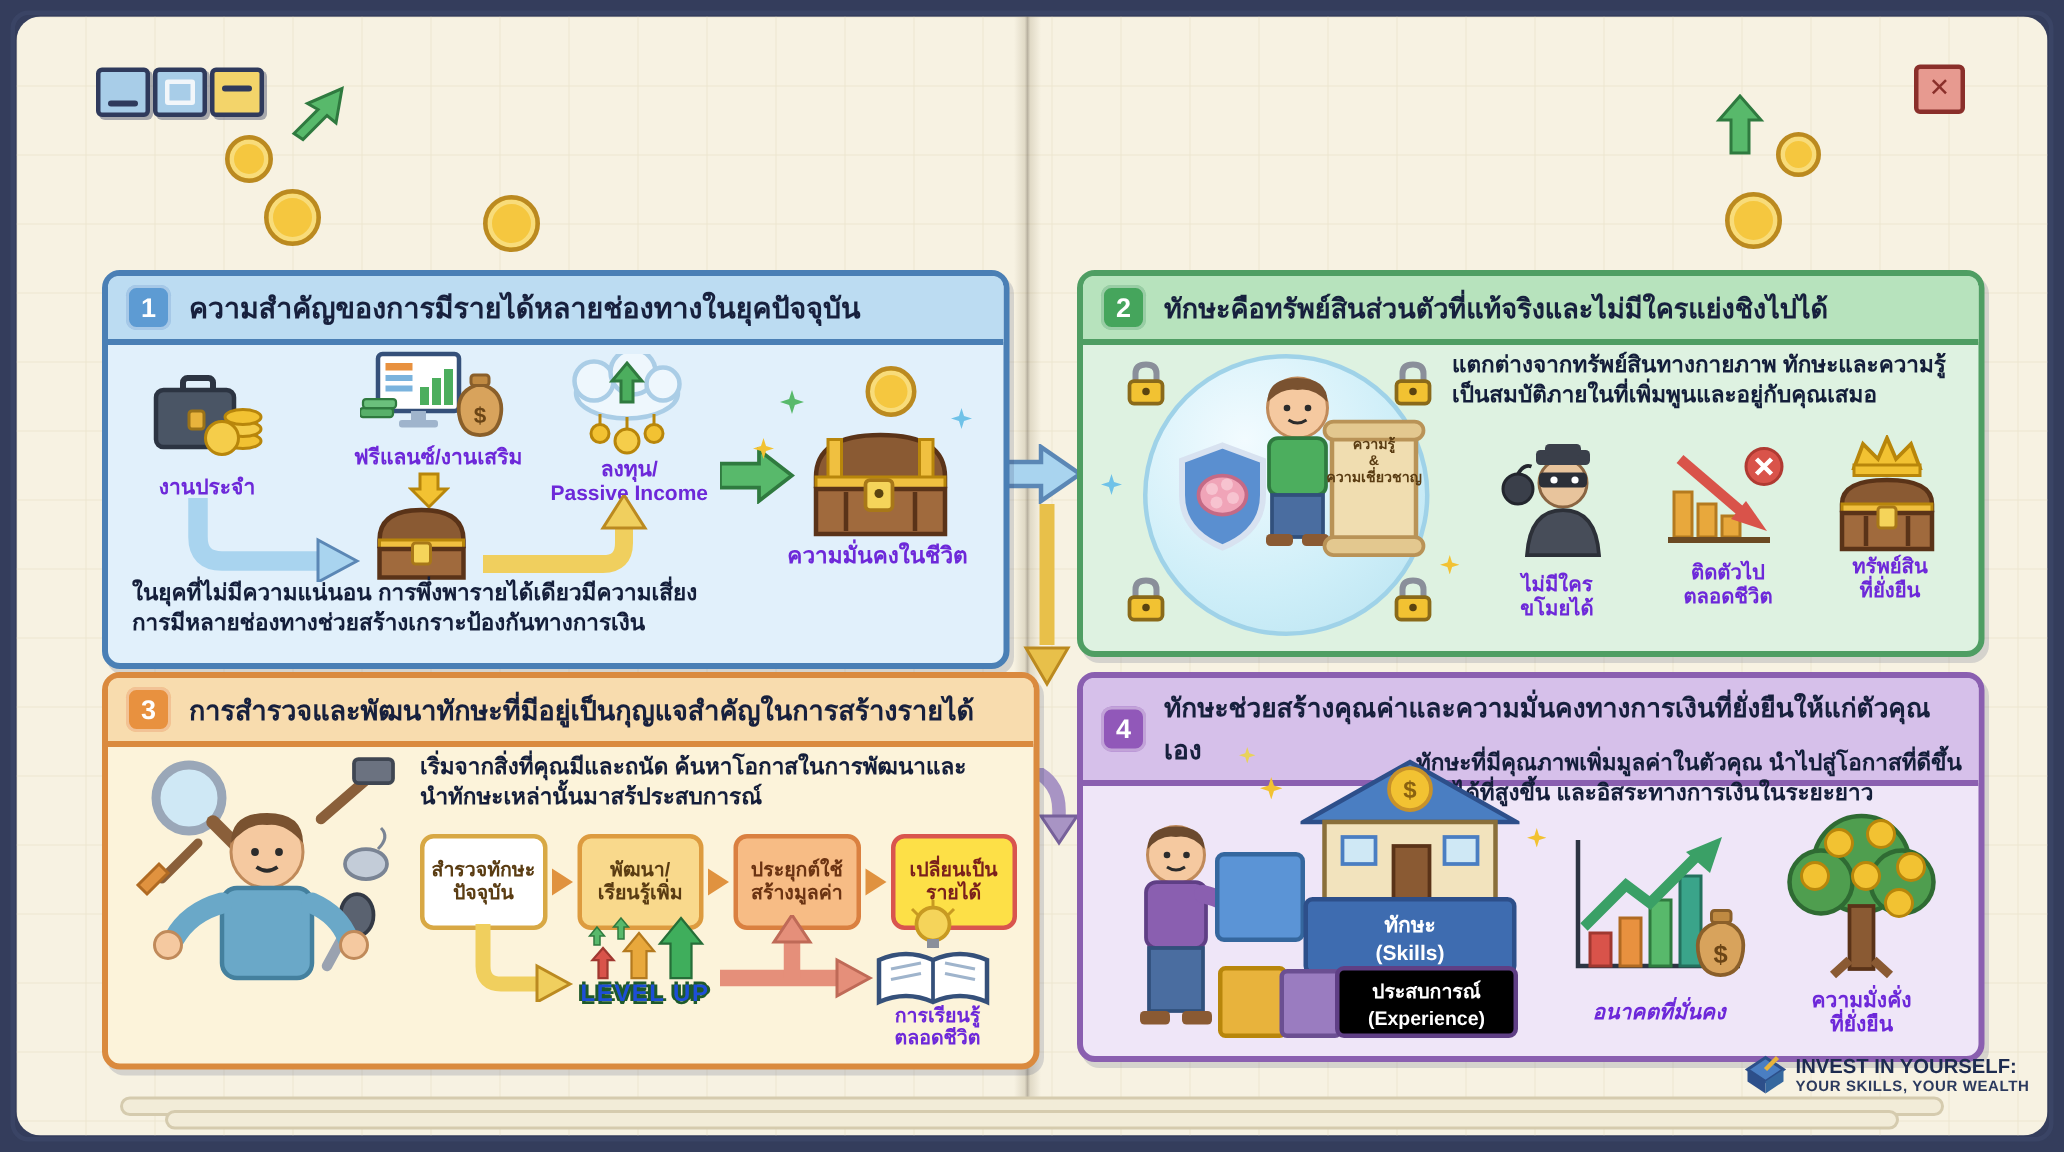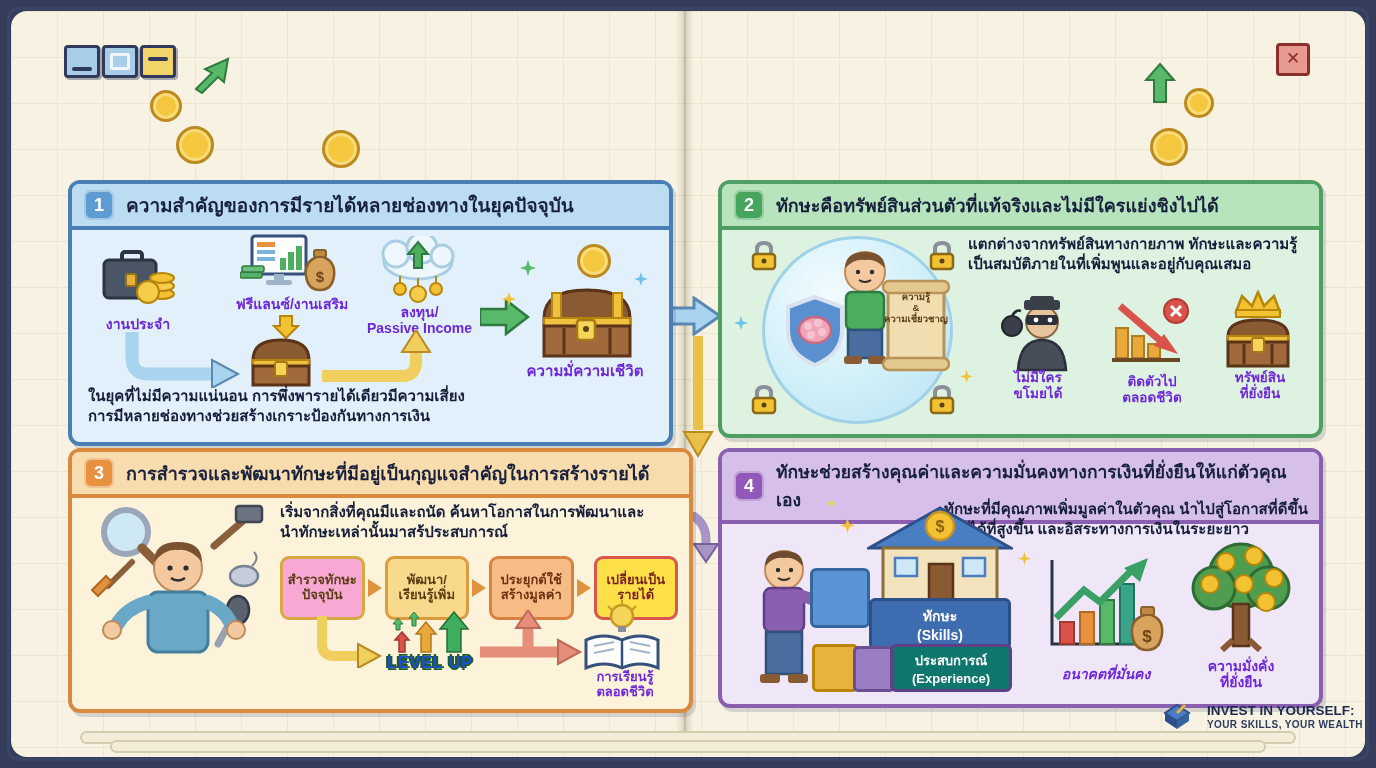--- a/index.html
+++ b/index.html
@@ -48,21 +48,21 @@
   .winbtn .sq{position:absolute;inset:5px;border:3px solid #f2f6fa;border-radius:2px;}
   .closebtn{position:absolute;width:28px;height:27px;background:#e79a90;border:3px solid #8a2f2a;border-radius:4px;
       color:#8a2f2a;font-weight:bold;font-size:17px;line-height:25px;text-align:center;}
 
   .stepbox{border:3px solid;border-radius:9px;font-weight:bold;font-size:13px;line-height:1.15;text-align:center;
       display:flex;align-items:center;justify-content:center;white-space:pre-line;padding:3px 2px;}
   .steparrow{width:0;height:0;border-top:9px solid transparent;border-bottom:9px solid transparent;border-left:14px solid #e0923f;flex:none;}
   .levelup-txt{font-weight:bold;font-size:16px;letter-spacing:1px;color:#1d4ed8;
       text-shadow:-2px 0 0 #1f5a2a,2px 0 0 #1f5a2a,0 -2px 0 #1f5a2a,0 2px 0 #1f5a2a;}
   .blocklbl{color:#fff;font-weight:bold;text-align:center;white-space:pre-line;display:flex;align-items:center;justify-content:center;border-radius:6px;}
-  .footer{position:absolute;left:1163px;top:703px;display:flex;gap:16px;align-items:center;}
+  .footer{position:absolute;left:1163px;top:703px;display:flex;gap:6px;align-items:center;}
   .footer .f1{font-size:13.5px;font-weight:bold;color:#1d2b4f;line-height:1.1;}
   .footer .f2{font-size:10px;font-weight:bold;color:#2c3a5e;letter-spacing:.4px;}
 </style>
 </head>
 <body>
 
 <div class="stage">
   <div class="paper"></div>
   <div class="inner-line"></div>
   <div class="spine"></div>
@@ -186,21 +186,21 @@
       <path d="M6,34 Q6,6 49,6 Q92,6 92,34 V40 H6 Z" fill="#8a5a33" stroke="#5a3318" stroke-width="3"></path>
       <rect x="14" y="9" width="9" height="26" fill="#f0c040" stroke="#b8860b" stroke-width="2"></rect>
       <rect x="75" y="9" width="9" height="26" fill="#f0c040" stroke="#b8860b" stroke-width="2"></rect>
       <rect x="6" y="34" width="86" height="9" fill="#f0c040" stroke="#b8860b" stroke-width="2"></rect>
       <rect x="6" y="42" width="86" height="30" fill="#a06a3d" stroke="#5a3318" stroke-width="3"></rect>
       <line x1="26" y1="44" x2="26" y2="70" stroke="#5a3318" stroke-width="3"></line>
       <line x1="72" y1="44" x2="72" y2="70" stroke="#5a3318" stroke-width="3"></line>
       <rect x="39" y="36" width="18" height="20" rx="3" fill="#f5d45a" stroke="#a87818" stroke-width="2.5"></rect>
       <circle cx="48" cy="45" r="3" fill="#5a4310"></circle>
     </svg>
-    <div class="lbl abs" style="left:418px;top:178px;width:190px;font-size:15px;">ความมั่ความเชีวิต</div>
+    <div class="lbl abs" style="left:418px;top:178px;width:190px;font-size:15px;">ความมั่นคงในชีวิต</div>
     <div class="note ml abs" style="left:16px;top:202px;width:565px;">ในยุคที่ไม่มีความแน่นอน การพึ่งพารายได้เดียวมีความเสี่ยง
 การมีหลายช่องทางช่วยสร้างเกราะป้องกันทางการเงิน</div>
   </div>
 
   <div class="panel p2">
     <div class="hd" style="font-size:18px;">
       <div class="badge">2</div>
       <div>ทักษะคือทรัพย์สินส่วนตัวที่แท้จริงและไม่มีใครแย่งชิงไปได้</div>
     </div>
 
@@ -262,21 +262,21 @@
       <circle cx="12" cy="30" r="10" fill="#3a3f4a" stroke="#23262e" stroke-width="2"></circle>
       <path d="M12,20 q4,-7 9,-5" stroke="#23262e" stroke-width="2.5" fill="none"></path>
       <circle cx="42" cy="26" r="16" fill="#e8c49c" stroke="#8a6542" stroke-width="2"></circle>
       <rect x="24" y="4" width="36" height="10" rx="3" fill="#3a3f4a"></rect>
         <rect x="30" y="0" width="24" height="8" rx="3" fill="#3a3f4a"></rect>
       <rect x="26" y="19" width="32" height="10" rx="3" fill="#2c3038"></rect>
       <circle cx="36" cy="24" r="2.4" fill="#ffffff"></circle>
         <circle cx="50" cy="24" r="2.4" fill="#ffffff"></circle>
       <path d="M18,74 Q20,44 42,44 Q64,44 66,74 Z" fill="#474d59" stroke="#2c3038" stroke-width="2.5"></path>
     </svg>
-    <div class="lbl ml abs" style="left:266px;top:186px;width:100px;font-size:13.5px;">ไม่มีใคร
+    <div class="lbl ml abs" style="left:266px;top:198px;width:100px;font-size:13.5px;">ไม่มีใคร
 ขโมยได้</div>
     <svg class="abs" style="left:388px;top:114px;" width="84" height="72">
       <rect x="6" y="30" width="12" height="30" fill="#e8a83c" stroke="#b47a1f" stroke-width="2"></rect>
       <rect x="22" y="38" width="12" height="22" fill="#e8a83c" stroke="#b47a1f" stroke-width="2"></rect>
       <rect x="38" y="46" width="12" height="14" fill="#e8a83c" stroke="#b47a1f" stroke-width="2"></rect>
       <rect x="2" y="60" width="68" height="4" fill="#6b4a23"></rect>
       <path d="M10,8 L52,44" stroke="#d9534a" stroke-width="7"></path>
       <polygon points="68,56 44,48 54,36" fill="#d9534a"></polygon>
       <circle cx="66" cy="13" r="12" fill="#d9534a" stroke="#b03a32" stroke-width="2"></circle>
       <path d="M61,8 L71,18 M71,8 L61,18" stroke="#ffffff" stroke-width="3"></path>
@@ -322,21 +322,21 @@
       <rect x="62" y="94" width="60" height="60" rx="10" fill="#6aa8c8" stroke="#44809e" stroke-width="3"></rect>
       <path d="M62,104 Q40,110 30,128" stroke="#6aa8c8" stroke-width="14" stroke-linecap="round" fill="none"></path>
       <path d="M122,104 Q140,112 146,128" stroke="#6aa8c8" stroke-width="14" stroke-linecap="round" fill="none"></path>
       <circle cx="26" cy="132" r="9" fill="#f5c9a0" stroke="#c08a5a" stroke-width="2"></circle>
       <circle cx="150" cy="132" r="9" fill="#f5c9a0" stroke="#c08a5a" stroke-width="2"></circle>
     </svg>
     <div class="note ml abs" style="left:208px;top:50px;width:400px;">เริ่มจากสิ่งที่คุณมีและถนัด ค้นหาโอกาสในการพัฒนาและ
 นำทักษะเหล่านั้นมาสร้ประสบการณ์</div>
 
     <div class="abs" style="left:208px;top:104px;width:398px;display:flex;align-items:center;gap:3px;">
-      <div class="stepbox" style="flex:1;height:52px;background:#f9a8d4;border-color:#d8a844;color:#5a3c12;">สำรวจทักษะ
+      <div class="stepbox" style="flex:1;height:52px;background:#ffffff;border-color:#d8a844;color:#5a3c12;">สำรวจทักษะ
 ปัจจุบัน</div>
       <div class="steparrow"></div>
       <div class="stepbox" style="flex:1;height:52px;background:#f9d98c;border-color:#dd9b3f;color:#5a3c12;">พัฒนา/
 เรียนรู้เพิ่ม</div>
       <div class="steparrow"></div>
       <div class="stepbox" style="flex:1;height:52px;background:#f7bc85;border-color:#da8040;color:#6b3312;">ประยุกต์ใช้
 สร้างมูลค่า</div>
       <div class="steparrow"></div>
       <div class="stepbox" style="flex:1;height:52px;background:#fde047;border-color:#d9554e;color:#7a1f1c;">เปลี่ยนเป็น
 รายได้</div>
@@ -408,21 +408,21 @@
       <rect x="28" y="54" width="22" height="18" fill="#cfe8f5" stroke="#4a7ec2" stroke-width="2.5"></rect>
       <rect x="96" y="54" width="22" height="18" fill="#cfe8f5" stroke="#4a7ec2" stroke-width="2.5"></rect>
       <rect x="62" y="60" width="24" height="36" fill="#8a5a33" stroke="#5a3318" stroke-width="2.5"></rect>
       <circle cx="73" cy="22" r="14" fill="#f2c232" stroke="#c8922a" stroke-width="2.5"></circle>
       <text x="73" y="28" font-size="16" font-weight="bold" fill="#8a6210" text-anchor="middle">$</text>
     </svg>
     <div class="blocklbl abs" style="left:147px;top:146px;width:136px;height:46px;background:#3e6cb0;border:3px solid #2d4f8a;font-size:14px;">ทักษะ
 (Skills)</div>
     <div class="abs" style="left:90px;top:192px;width:40px;height:42px;background:#e8b33c;border:3px solid #b8860b;border-radius:5px;"></div>
     <div class="abs" style="left:131px;top:194px;width:36px;height:40px;background:#9a7cc0;border:3px solid #6b4f92;border-radius:5px;"></div>
-    <div class="blocklbl abs" style="left:168px;top:192px;width:116px;height:42px;background:#0f766e;border:3px solid #5f3f85;font-size:13px;">ประสบการณ์
+    <div class="blocklbl abs" style="left:168px;top:192px;width:116px;height:42px;background:#000000;border:3px solid #5f3f85;font-size:13px;">ประสบการณ์
 (Experience)</div>
     <div class="spark" style="left:118px;top:66px;width:15px;height:15px;background:#f2c232;"></div>
     <div class="spark" style="left:296px;top:100px;width:13px;height:13px;background:#f2c232;"></div>
     <div class="spark" style="left:104px;top:46px;width:11px;height:11px;background:#e8d25a;"></div>
 
     <svg class="abs" style="left:322px;top:104px;" width="124" height="108">
       <path d="M8,4 V88 H116" stroke="#2c3442" stroke-width="3" fill="none"></path>
       <rect x="16" y="66" width="14" height="22" fill="#d9534a" stroke="#a03830" stroke-width="2"></rect>
       <rect x="36" y="56" width="14" height="32" fill="#e8913f" stroke="#b06a22" stroke-width="2"></rect>
       <rect x="56" y="44" width="14" height="44" fill="#58b96b" stroke="#2f7a3f" stroke-width="2"></rect>

